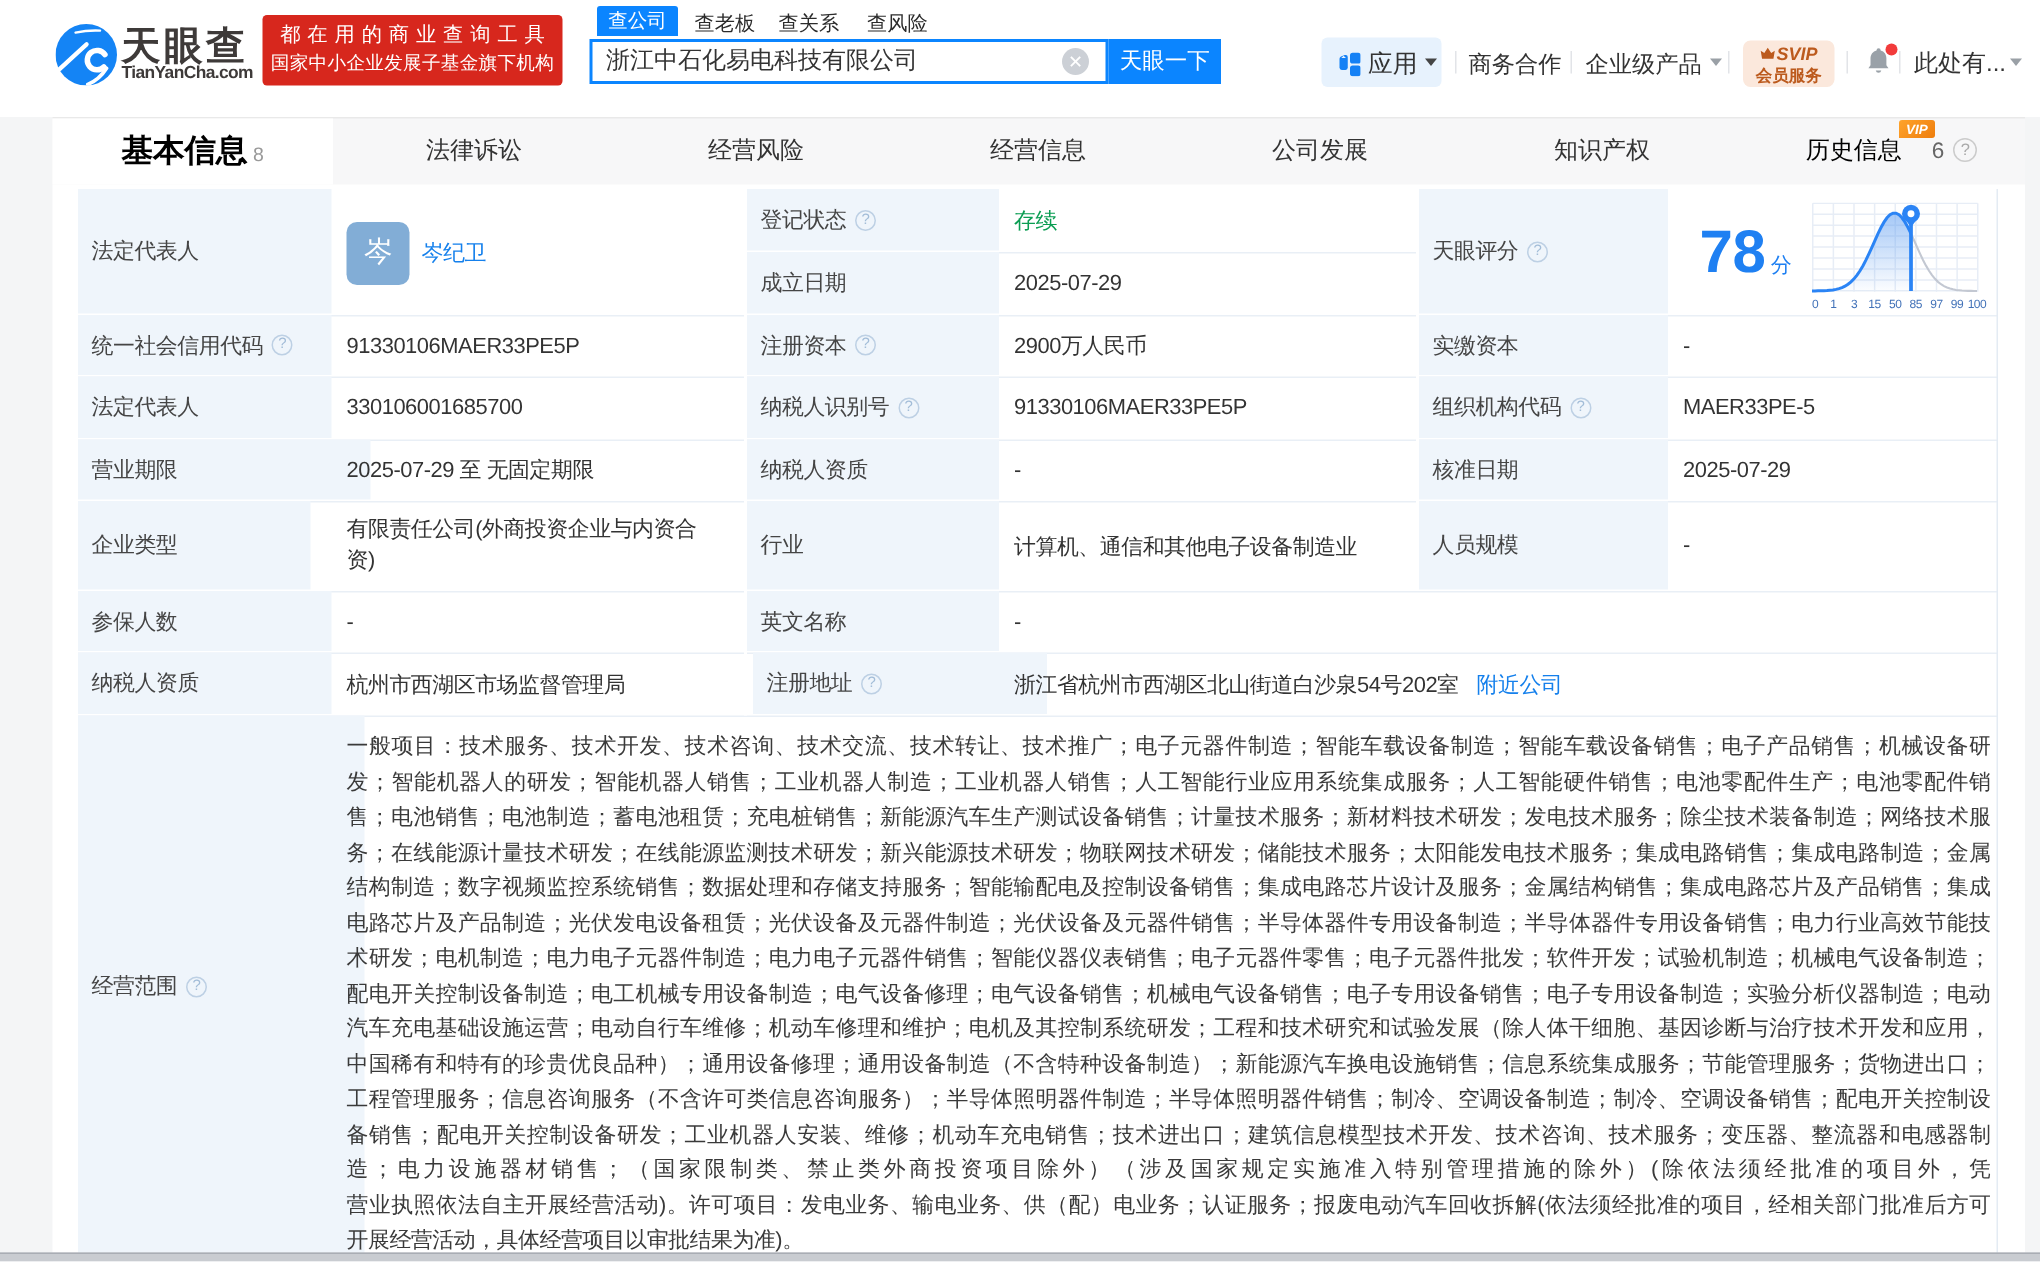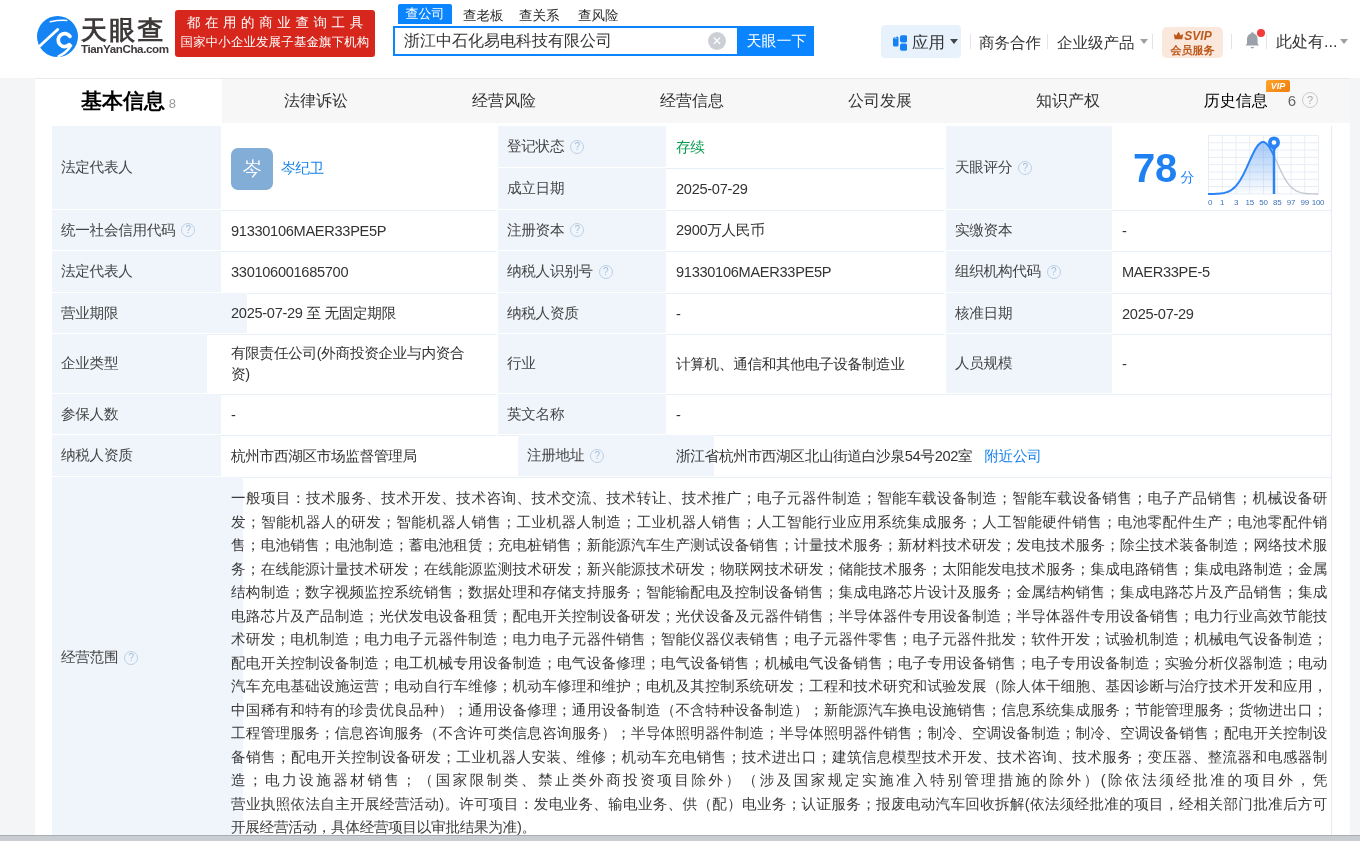--- a/index.html
+++ b/index.html
@@ -132,21 +132,21 @@
     <div class="lab" style="left:894px;top:125px;width:166px;height:41px;">组织机构代码<span class="q">?</span></div>
     <div class="lab" style="left:0;top:167px;width:195px;height:40px;">营业期限</div>
     <div class="lab" style="left:446px;top:167px;width:168px;height:40px;">纳税人资质</div>
     <div class="lab" style="left:894px;top:167px;width:166px;height:40px;">核准日期</div>
     <div class="lab" style="left:0;top:208px;width:155px;height:59px;">企业类型</div>
     <div class="lab" style="left:446px;top:208px;width:168px;height:59px;">行业</div>
     <div class="lab" style="left:894px;top:208px;width:166px;height:59px;">人员规模</div>
     <div class="lab" style="left:0;top:268px;width:169px;height:40px;">参保人数</div>
     <div class="lab" style="left:446px;top:268px;width:168px;height:40px;">英文名称</div>
     <div class="lab" style="left:0;top:309px;width:169px;height:41px;">纳税人资质</div>
-    <div class="lab" style="left:466px;top:309px;width:196px;height:41px;">注册地址<span class="q">?</span></div>
+    <div class="lab" style="left:450px;top:309px;width:196px;height:41px;">注册地址<span class="q">?</span></div>
     <div class="lab" style="left:0;top:351px;width:191px;height:361px;">经营范围<span class="q">?</span></div>
 
     <div class="abs" style="left:179px;top:22px;width:42px;height:42px;border-radius:7px;background:#82add6;color:#fff;font-size:19px;text-align:center;line-height:42px;">岑</div>
     <div class="val" style="left:229px;top:0;height:84px;">
         <a href="#">岑纪卫</a>
       </div>
     <div class="val grn" style="left:624px;top:0;height:42px;">存续</div>
     <div class="val" style="left:624px;top:42px;height:42px;">2025-07-29</div>
 
     <div class="abs" style="left:1081px;top:21px;font-size:40px;font-weight:700;color:#1f80f2;line-height:42px;">78<span style="font-size:14px;font-weight:400;color:#1f80f2;">&nbsp;分</span></div>
@@ -197,21 +197,21 @@
     <div class="val" style="left:624px;top:268px;height:41px;">-</div>
     <div class="val" style="left:179px;top:309px;height:42px;">杭州市西湖区市场监督管理局</div>
     <div class="val" style="left:624px;top:309px;height:42px;">浙江省杭州市西湖区北山街道白沙泉54号202室<a href="#" style="margin-left:12px;text-align:center;">附近公司</a></div>
 
     <div class="abs" style="left:179px;top:361px;width:1096px;line-height:23.5px;color:#3a3a3a;">
         <div class="jl">一般项目：技术服务、技术开发、技术咨询、技术交流、技术转让、技术推广；电子元器件制造；智能车载设备制造；智能车载设备销售；电子产品销售；机械设备研</div>
         <div class="jl">发；智能机器人的研发；智能机器人销售；工业机器人制造；工业机器人销售；人工智能行业应用系统集成服务；人工智能硬件销售；电池零配件生产；电池零配件销</div>
         <div class="jl">售；电池销售；电池制造；蓄电池租赁；充电桩销售；新能源汽车生产测试设备销售；计量技术服务；新材料技术研发；发电技术服务；除尘技术装备制造；网络技术服</div>
         <div class="jl">务；在线能源计量技术研发；在线能源监测技术研发；新兴能源技术研发；物联网技术研发；储能技术服务；太阳能发电技术服务；集成电路销售；集成电路制造；金属</div>
         <div class="jl">结构制造；数字视频监控系统销售；数据处理和存储支持服务；智能输配电及控制设备销售；集成电路芯片设计及服务；金属结构销售；集成电路芯片及产品销售；集成</div>
-        <div class="jl">电路芯片及产品制造；光伏发电设备租赁；配电开关控制设备研发；光伏设备及元器件销售；半导体器件专用设备制造；半导体器件专用设备销售；电力行业高效节能技</div>
+        <div class="jl">电路芯片及产品制造；光伏发电设备租赁；光伏设备及元器件制造；光伏设备及元器件销售；半导体器件专用设备制造；半导体器件专用设备销售；电力行业高效节能技</div>
         <div class="jl">术研发；电机制造；电力电子元器件制造；电力电子元器件销售；智能仪器仪表销售；电子元器件零售；电子元器件批发；软件开发；试验机制造；机械电气设备制造；</div>
         <div class="jl">配电开关控制设备制造；电工机械专用设备制造；电气设备修理；电气设备销售；机械电气设备销售；电子专用设备销售；电子专用设备制造；实验分析仪器制造；电动</div>
         <div class="jl">汽车充电基础设施运营；电动自行车维修；机动车修理和维护；电机及其控制系统研发；工程和技术研究和试验发展（除人体干细胞、基因诊断与治疗技术开发和应用，</div>
         <div class="jl">中国稀有和特有的珍贵优良品种）；通用设备修理；通用设备制造（不含特种设备制造）；新能源汽车换电设施销售；信息系统集成服务；节能管理服务；货物进出口；</div>
         <div class="jl">工程管理服务；信息咨询服务（不含许可类信息咨询服务）；半导体照明器件制造；半导体照明器件销售；制冷、空调设备制造；制冷、空调设备销售；配电开关控制设</div>
         <div class="jl">备销售；配电开关控制设备研发；工业机器人安装、维修；机动车充电销售；技术进出口；建筑信息模型技术开发、技术咨询、技术服务；变压器、整流器和电感器制</div>
         <div class="jl">造；电力设施器材销售；（国家限制类、禁止类外商投资项目除外）（涉及国家规定实施准入特别管理措施的除外）(除依法须经批准的项目外，凭</div>
         <div class="jl">营业执照依法自主开展经营活动)。许可项目：发电业务、输电业务、供（配）电业务；认证服务；报废电动汽车回收拆解(依法须经批准的项目，经相关部门批准后方可</div>
         <div>开展经营活动，具体经营项目以审批结果为准)。</div>
       </div>

